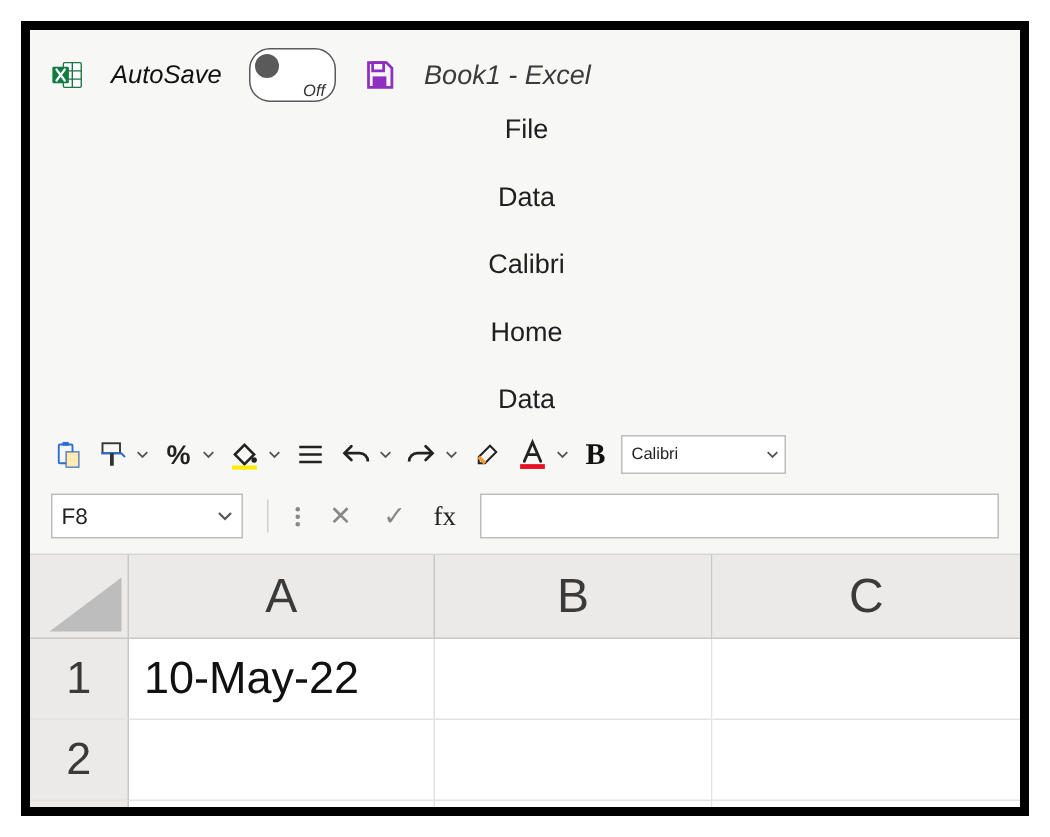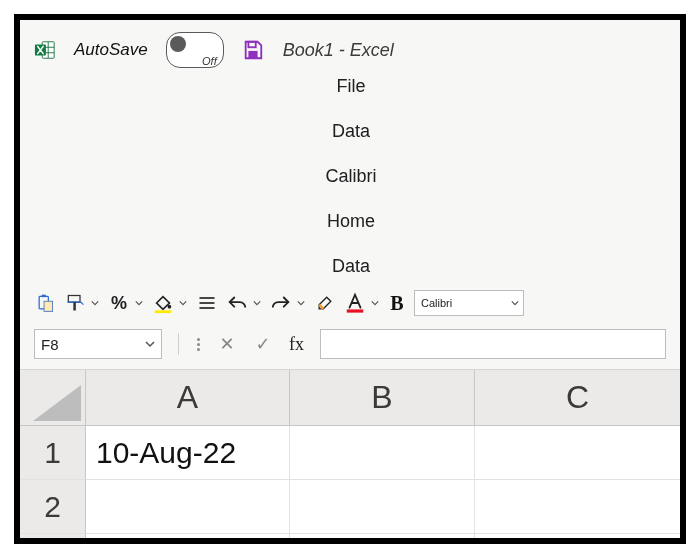--- a/index.html
+++ b/index.html
@@ -439,21 +439,21 @@
     <div class="formula-input"></div>
   </div>
 
   <div class="grid">
     <div class="corner"></div>
     <div class="colh">A</div>
     <div class="colh">B</div>
     <div class="colh">C</div>
 
     <div class="rowh">1</div>
-    <div class="cell">10-Aug-22</div>
+    <div class="cell">10-May-22</div>
     <div class="cell"></div>
     <div class="cell"></div>
 
     <div class="rowh">2</div>
     <div class="cell"></div>
     <div class="cell"></div>
     <div class="cell"></div>
 
     <div class="rowh">3</div>
     <div class="cell"></div>

